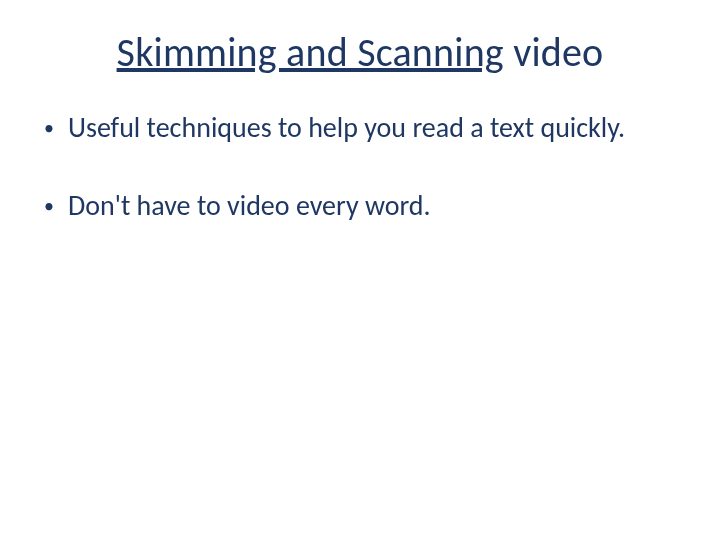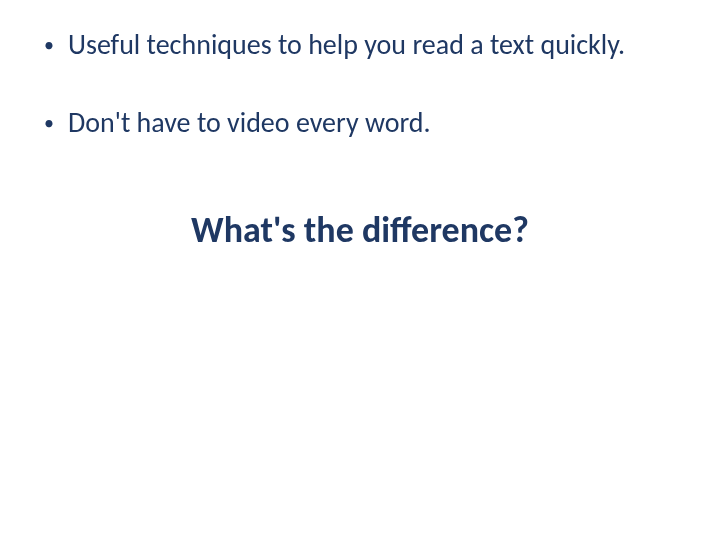--- a/index.html
+++ b/index.html
@@ -57,27 +57,29 @@
     font-weight: 700;
     text-align: center;
     margin: 68px 0 0 0;
   }
 </style>
 </head>
 <body>
 
 <div class="slide">
 
+  <h1 class="title">
+    <span class="link">Skimming and Scanning</span><span> video</span>
+  </h1>
 
   <ul class="bullets">
     <li>
       <span class="dot">•</span>
       <span class="text">Useful techniques to help you read a text quickly.</span>
     </li>
     <li>
       <span class="dot">•</span>
       <span class="text">Don't have to video every word.</span>
     </li>
   </ul>
 
-  <div class="question">What's the difference?</div>
 
 </div>
 
 </body></html>

